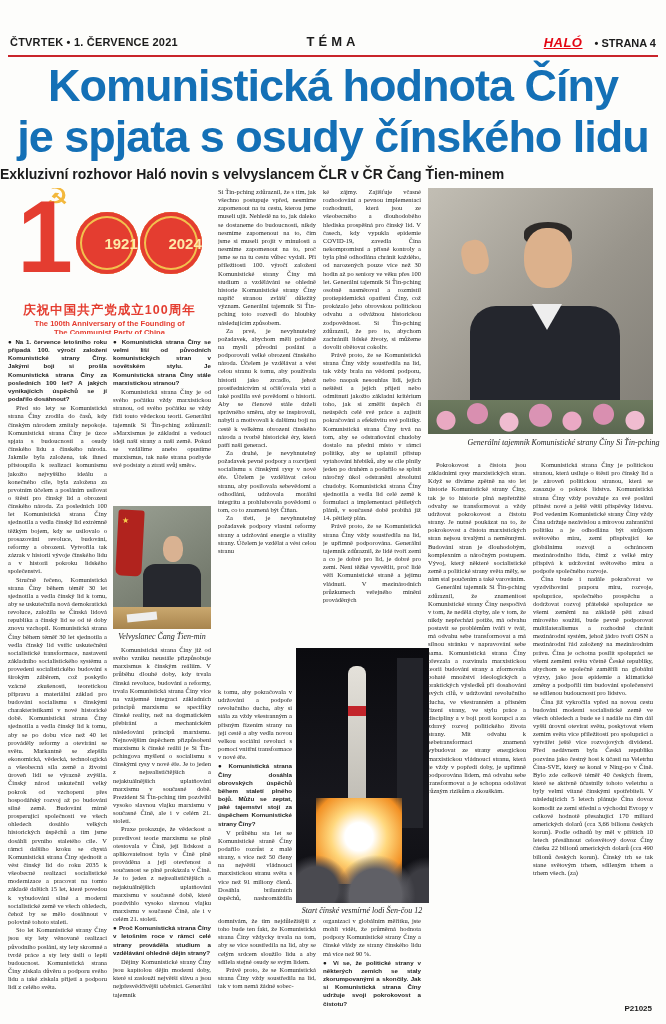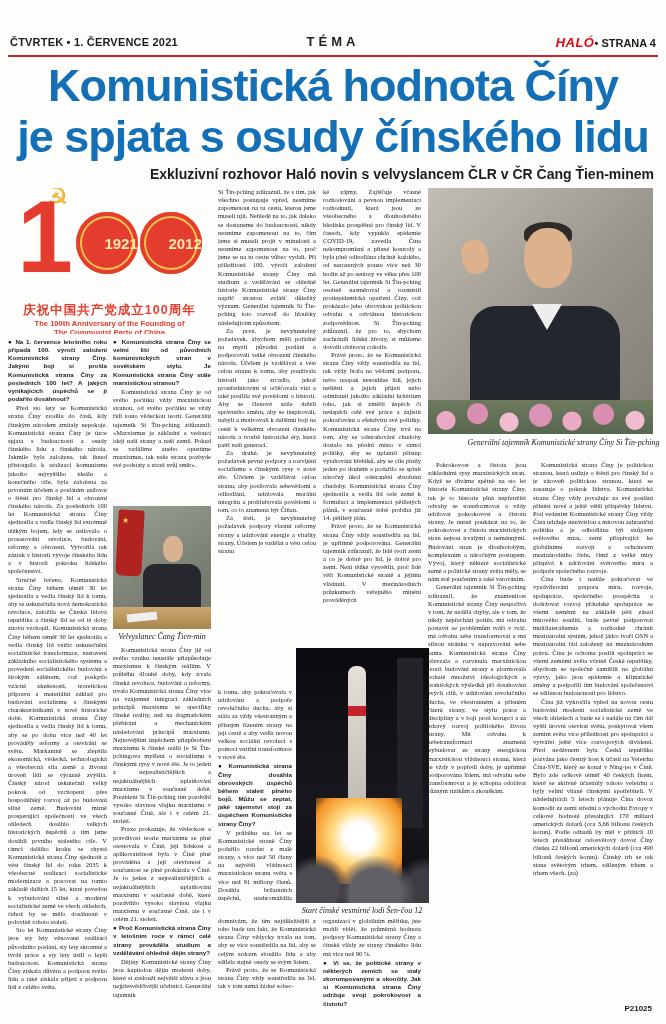--- a/index.html
+++ b/index.html
@@ -4,26 +4,26 @@
 <style>
   html,body{margin:0;padding:0;background:#777;}
   .page{position:relative;width:666px;height:1024px;background:#fdfdfb;margin:0 auto;overflow:hidden;
         font-family:"Liberation Serif",serif;color:#1c1c1c;}
   
   .mast-date{position:absolute;left:10px;top:36px;font-family:"Liberation Sans",sans-serif;
              font-weight:700;font-size:11px;letter-spacing:.2px;}
   .mast-sec{position:absolute;left:0;right:0;top:34px;text-align:center;font-family:"Liberation Sans",sans-serif;
             font-weight:700;font-size:13px;letter-spacing:4px;}
   .mast-right{position:absolute;right:10px;top:35px;font-family:"Liberation Sans",sans-serif;font-weight:700;font-size:11px;}
-  .mast-brand{color:#e30613;font-size:13px;font-style:italic;letter-spacing:.5px;margin-right:0;}
+  .mast-brand{color:#e30613;font-size:13px;font-style:italic;letter-spacing:.5px;margin-right:12px;text-decoration:underline;}
   .red-rule{position:absolute;left:8px;right:8px;top:55px;height:2px;background:#c9252b;}
   
   .headline{position:absolute;left:0;right:0;top:60px;text-align:center;color:#1470b6;
             font-family:"Liberation Sans",sans-serif;font-weight:700;font-size:45px;line-height:51px;letter-spacing:-1px;}
-  .subhead{position:absolute;left:0;right:12px;top:166px;text-align:right;font-family:"Liberation Sans",sans-serif;
+  .subhead{position:absolute;left:0;right:12px;top:166px;text-align:left;font-family:"Liberation Sans",sans-serif;
            font-weight:700;font-size:14px;}
   
   .logo{position:absolute;left:8px;top:188px;width:203px;height:146px;text-align:center;overflow:hidden;}
   .logo-row{position:relative;height:96px;display:flex;align-items:center;justify-content:center;gap:2px;}
   .logo-one{font-family:"Liberation Sans",sans-serif;font-weight:700;font-size:100px;line-height:92px;color:#e43d30;
             transform:scaleY(1.02);margin-right:1px;}
   .logo-zero{position:relative;width:62px;height:62px;border-radius:50%;background:#e43d30;
              box-shadow:inset 0 0 0 4px #e43d30, inset 0 0 0 6px #f2c14e;
              display:flex;align-items:center;justify-content:flex-end;margin-top:14px;}
   .logo-zero span{color:#ffe9a8;font-family:"Liberation Sans",sans-serif;font-weight:700;font-size:15px;}
@@ -97,21 +97,21 @@
   <div class="subhead">Exkluzivní rozhovor Haló novin s velvyslancem ČLR v ČR Čang Ťien-minem</div>
 
   <div class="logo">
     <div class="logo-row">
       <span class="hs-icon">☭</span>
       <span class="logo-one">1</span>
       <span class="logo-zero">
           <span>1921</span>
         </span>
       <span class="logo-zero">
-          <span>2012</span>
+          <span>2024</span>
         </span>
     </div>
     <div class="logo-cn">庆祝中国共产党成立100周年</div>
     <div class="logo-en">
       <div>The 100th Anniversary of the Founding of</div>
       <div>The Communist Party of China</div>
     </div>
   </div>
 
   <div class="photo ph-xi">

